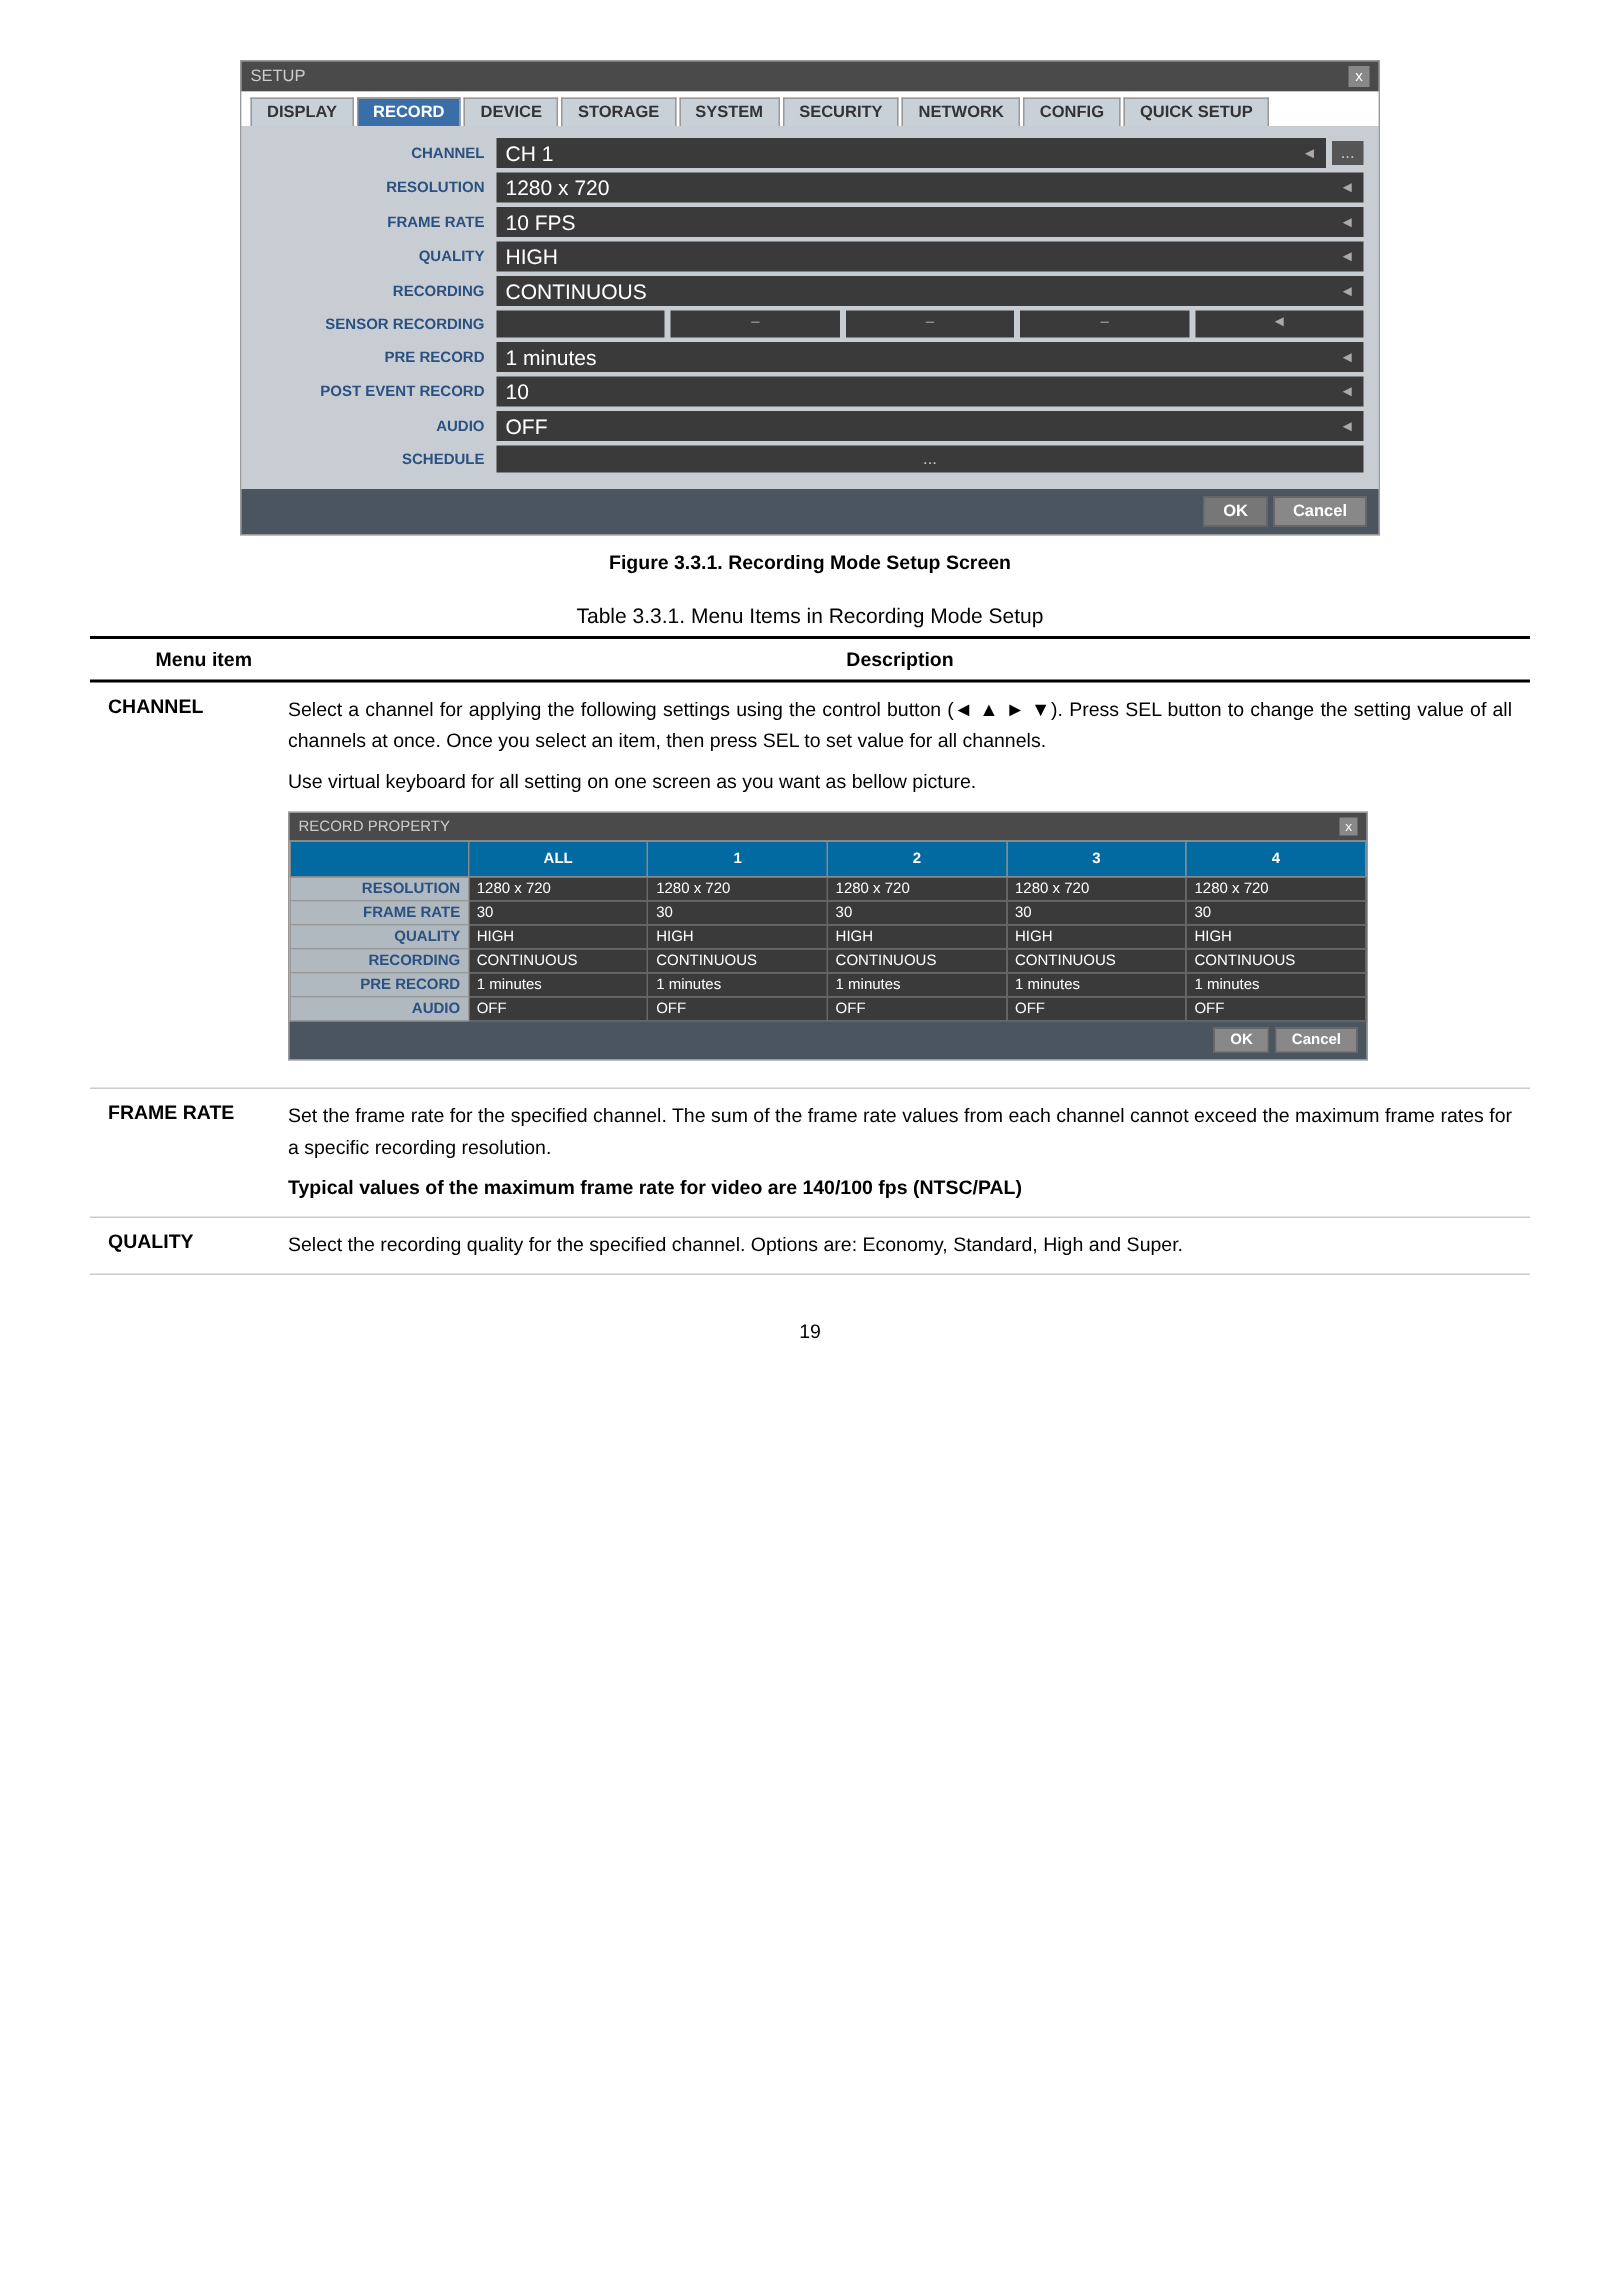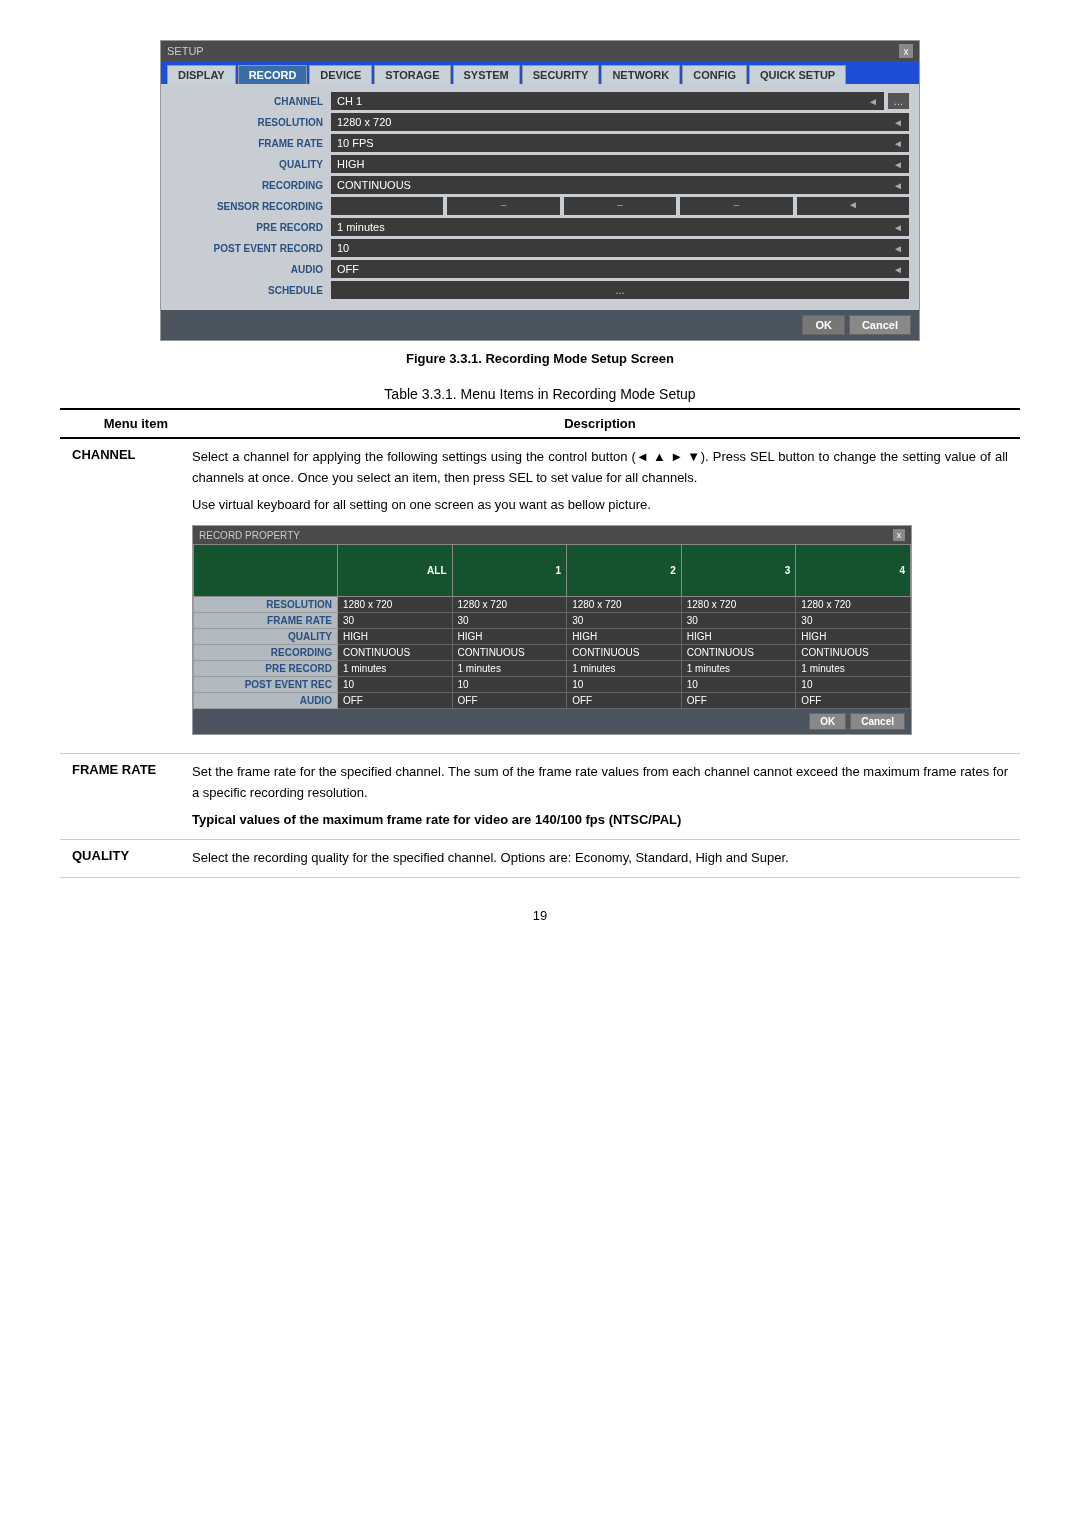--- a/index.html
+++ b/index.html
@@ -34,21 +34,21 @@
       color: #fff;
       font-size: 10px;
       width: 14px;
       height: 14px;
       display: flex;
       align-items: center;
       justify-content: center;
       cursor: pointer;
     }
     .setup-tabs {
-      background: #1d4ed8;
+      background: #ffffff;
       display: flex;
       gap: 2px;
       padding: 4px 6px 0 6px;
       align-items: flex-end;
     }
     .setup-tab {
       font-size: 11px;
       font-weight: bold;
       padding: 3px 10px;
       background: #c8d0d8;
@@ -86,21 +86,21 @@
       font-size: 11px;
       padding: 2px 6px;
       flex: 1;
       min-height: 18px;
       display: flex;
       align-items: center;
       justify-content: space-between;
     }
     .setup-value-text {
       color: #fff;
-      font-size: 11px;
+      font-size: 14px;
     }
     .setup-arrow {
       color: #aaa;
       font-size: 10px;
     }
     .setup-sensor-row {
       display: flex;
       gap: 4px;
       flex: 1;
     }
@@ -210,26 +210,27 @@
       align-items: center;
       justify-content: center;
     }
     .rp-table {
       width: 100%;
       border-collapse: collapse;
       background: #c8cdd4;
       font-size: 10px;
     }
     .rp-table th {
-      background: #14532d;
-      color: #fff;
-      font-size: 10px;
-      font-weight: bold;
-      padding: 20px 5px;
+      background: #0369a1;
+      color: #fff;
+      font-size: 10px;
+      font-weight: bold;
+      padding: 6px 5px;
       border: 1px solid #888;
+      text-align: center;
     }
     .rp-table td {
       background: #3a3a3a;
       color: #fff;
       font-size: 10px;
       padding: 2px 5px;
       border: 1px solid #666;
       white-space: nowrap;
     }
     .rp-table td.label {
@@ -452,28 +453,20 @@
               </tr>
               <tr>
                 <td class="label">PRE RECORD</td>
                 <td>1 minutes</td>
                 <td>1 minutes</td>
                 <td>1 minutes</td>
                 <td>1 minutes</td>
                 <td>1 minutes</td>
               </tr>
               <tr>
-                <td class="label">POST EVENT REC</td>
-                <td>10</td>
-                <td>10</td>
-                <td>10</td>
-                <td>10</td>
-                <td>10</td>
-              </tr>
-              <tr>
                 <td class="label">AUDIO</td>
                 <td>OFF</td>
                 <td>OFF</td>
                 <td>OFF</td>
                 <td>OFF</td>
                 <td>OFF</td>
               </tr>
             </tbody>
           </table>
           <div class="rp-footer">

